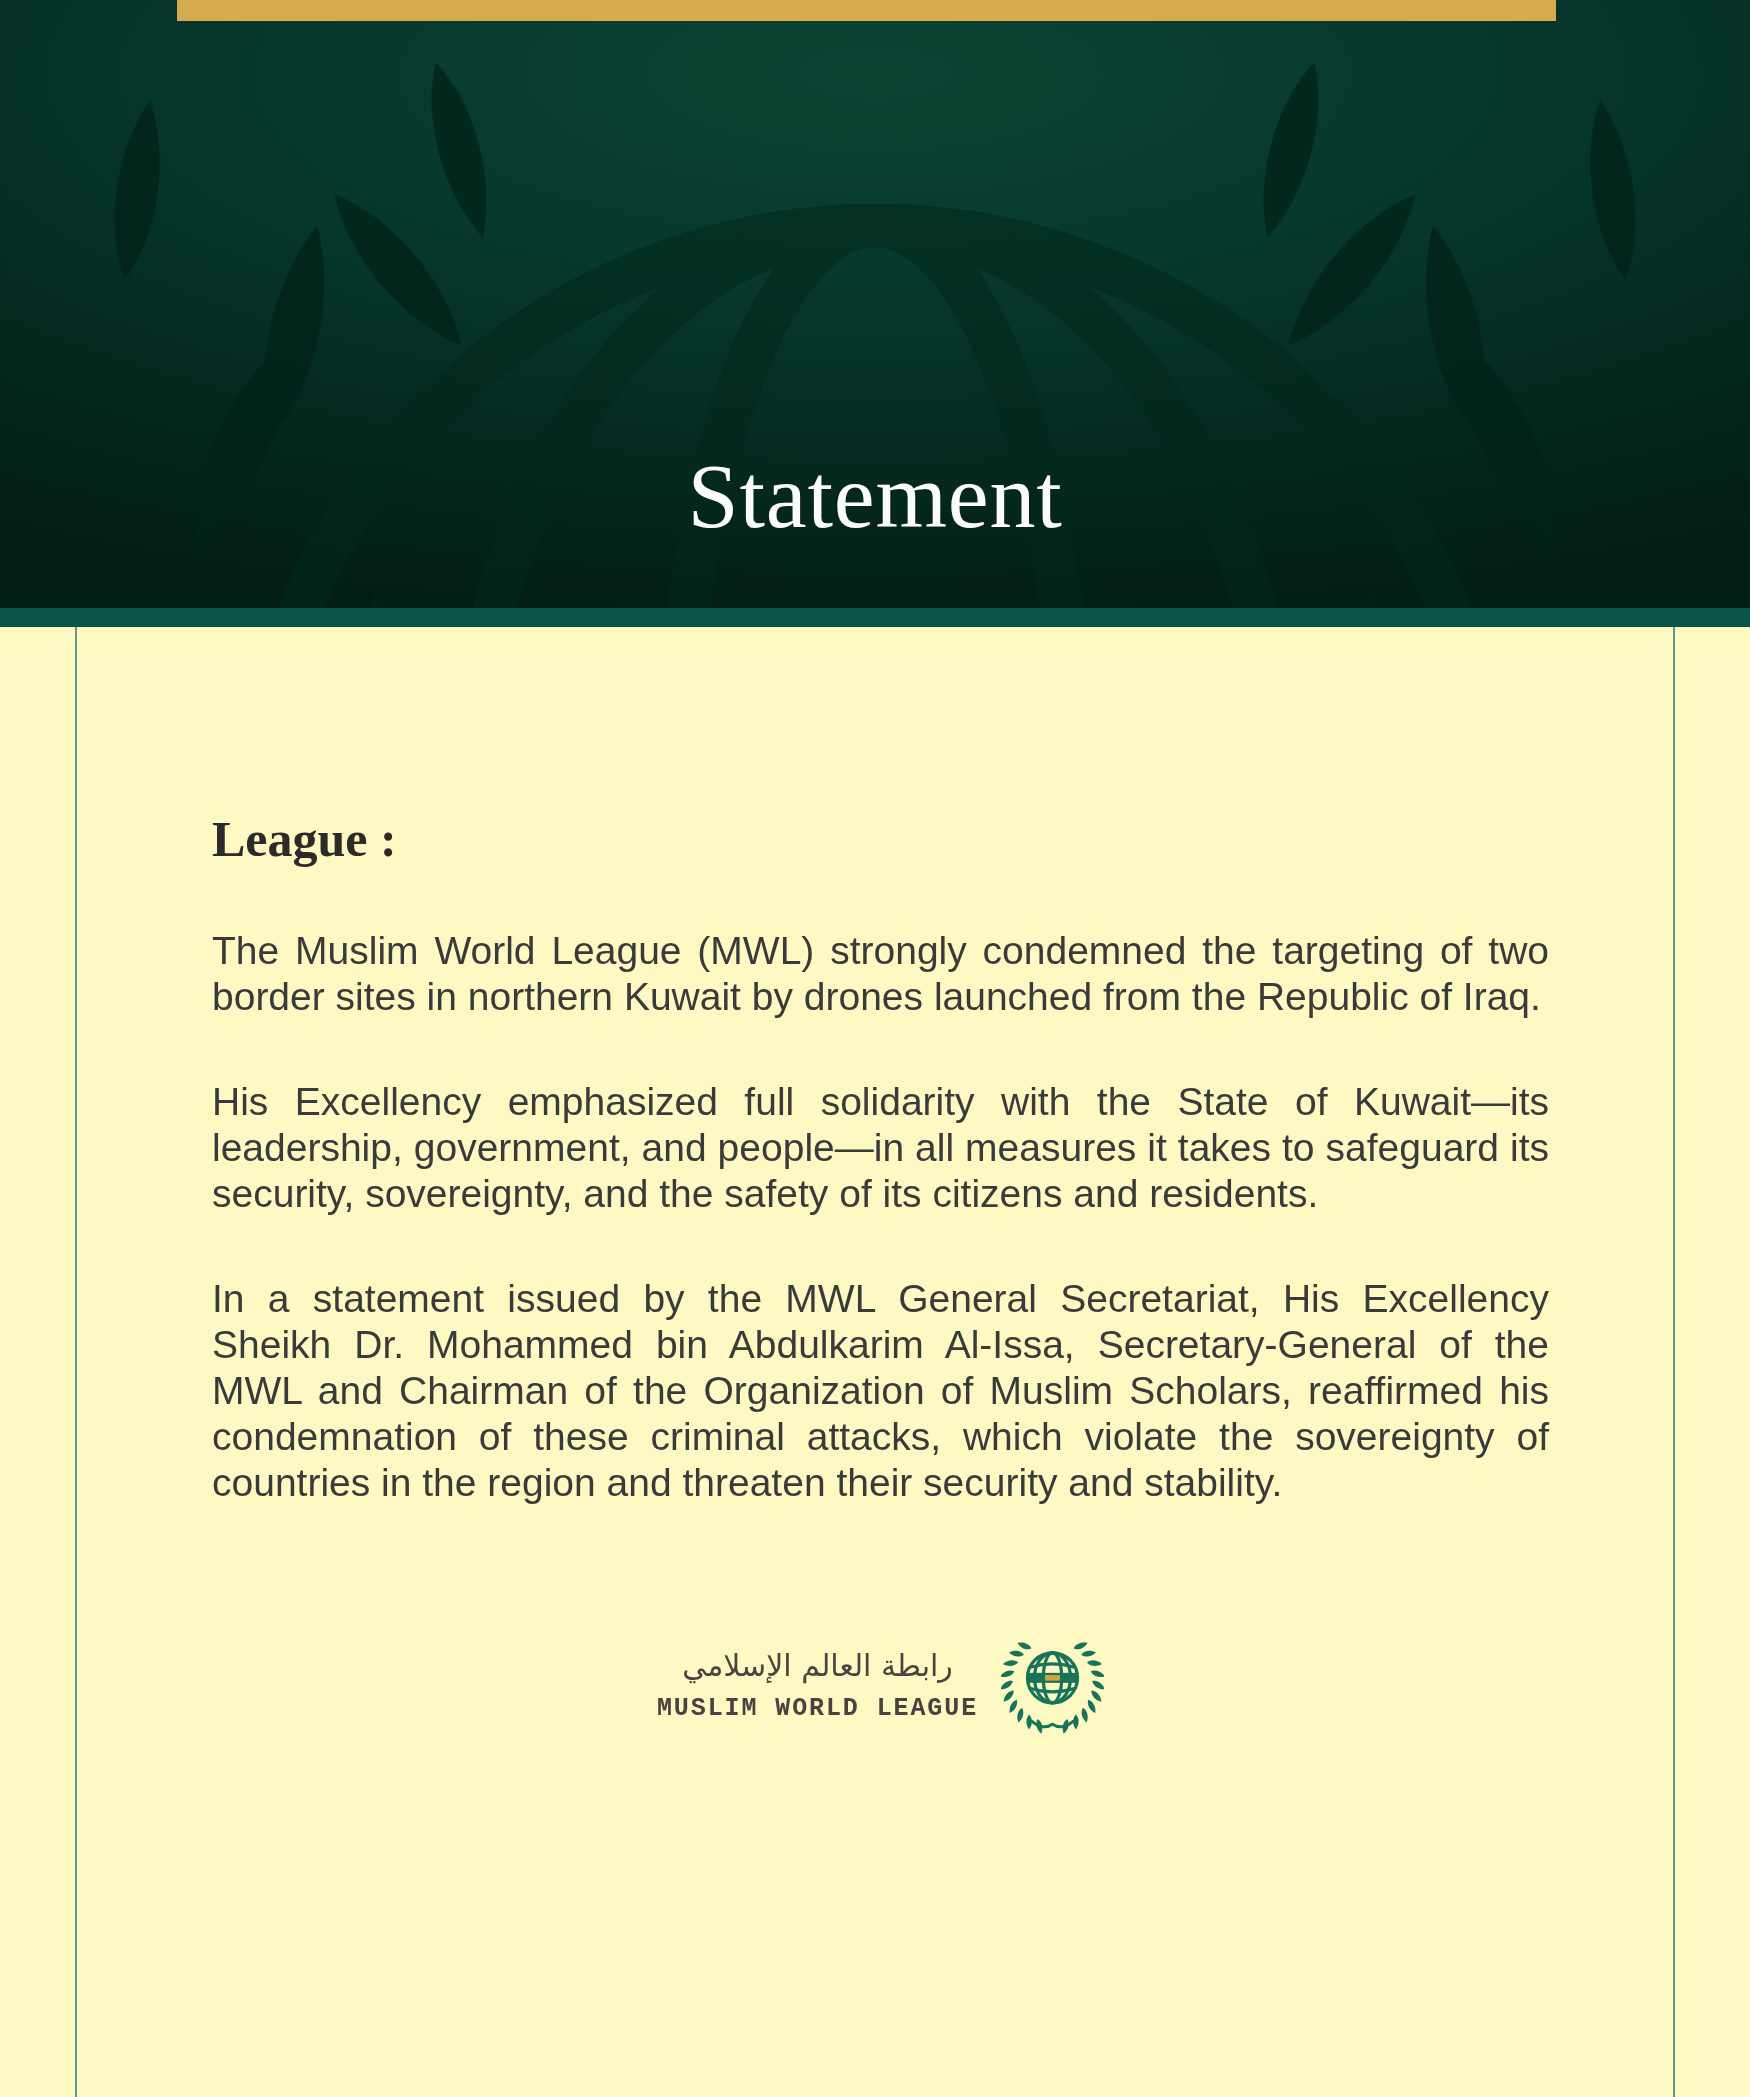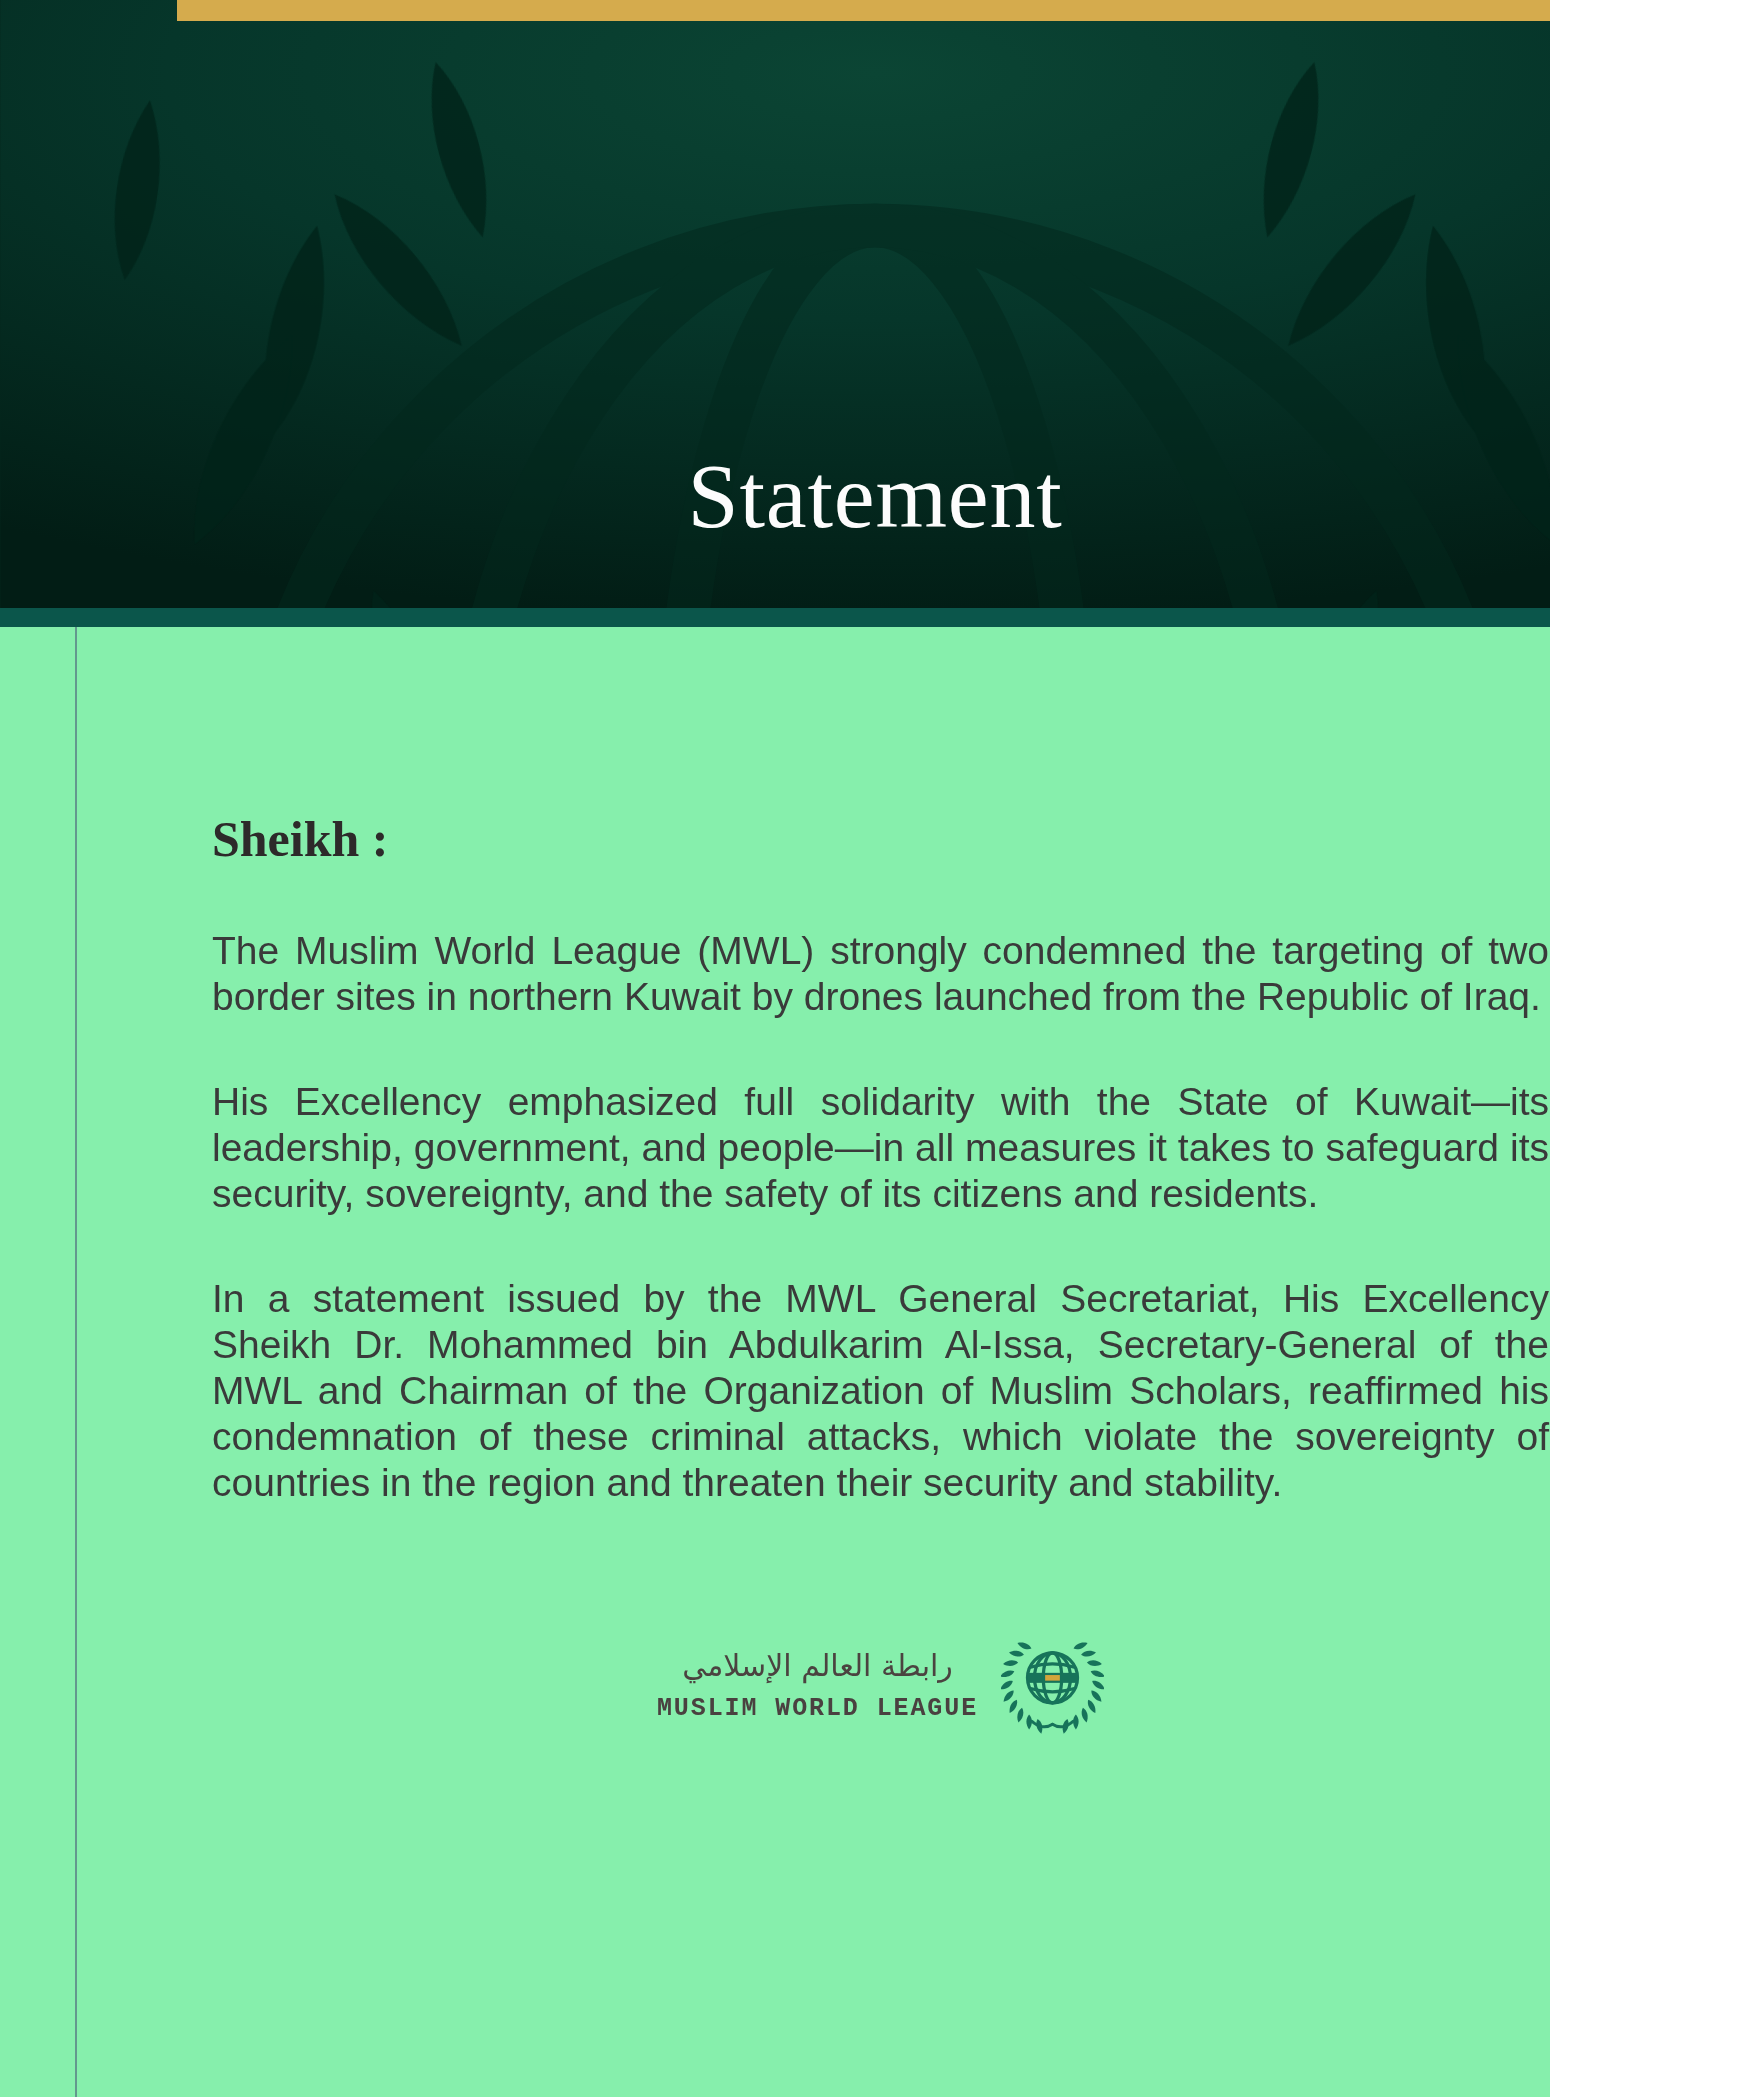--- a/index.html
+++ b/index.html
@@ -1,23 +1,23 @@
 <!DOCTYPE html>
 <html style="font-size:12.4px"><head>
 <meta charset="utf-8">
 <style>
   * { margin: 0; padding: 0; box-sizing: border-box; }
   html, body { background: #ffffff; }
   body { font-family: "Liberation Sans", "DejaVu Sans", sans-serif; }
 
   .page {
     position: relative;
-    width: 1550px;
+    width: 1750px;
     height: 2097px;
-    background: #86efac;
+    background: #fef9c3;
     overflow: hidden;
   }
 
   
   .header {
     position: absolute;
     top: 0; left: 0;
     width: 1750px;
     height: 608px;
     background: #04261c;
@@ -178,21 +178,21 @@
     <div class="page-title">Statement</div>
   </div>
 
   <div class="header-divider"></div>
 
   <div class="frame-line left"></div>
   <div class="frame-line right"></div>
 
   <div class="content">
     <div class="content-inner">
-      <h2 class="location-heading">Sheikh :</h2>
+      <h2 class="location-heading">League :</h2>
 
       <p class="body-paragraph first">The Muslim World League (MWL) strongly condemned the targeting of two border sites in northern Kuwait by drones launched from the Republic of Iraq.</p>
       <p class="body-paragraph">His Excellency emphasized full solidarity with the State of Kuwait—its leadership, government, and people—in all measures it takes to safeguard its security, sovereignty, and the safety of its citizens and residents.</p>
       <p class="body-paragraph">In a statement issued by the MWL General Secretariat, His Excellency Sheikh Dr. Mohammed bin Abdulkarim Al-Issa, Secretary-General of the MWL and Chairman of the Organization of Muslim Scholars, reaffirmed his condemnation of these criminal attacks, which violate the sovereignty of countries in the region and threaten their security and stability.</p>
 
       <div class="logo-row">
         <div class="logo-text-col">
           <div class="logo-arabic" dir="rtl">رابطة العالم الإسلامي</div>
           <div class="logo-english">MUSLIM WORLD LEAGUE</div>
         </div>

